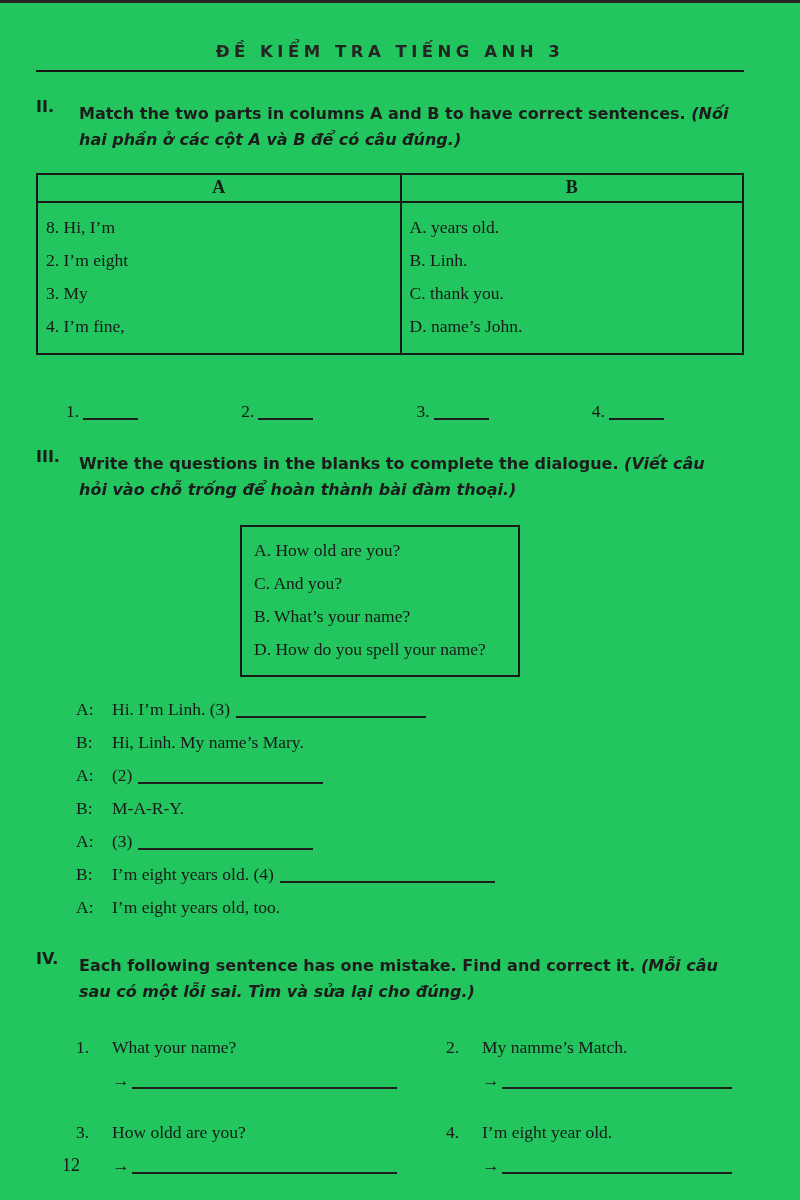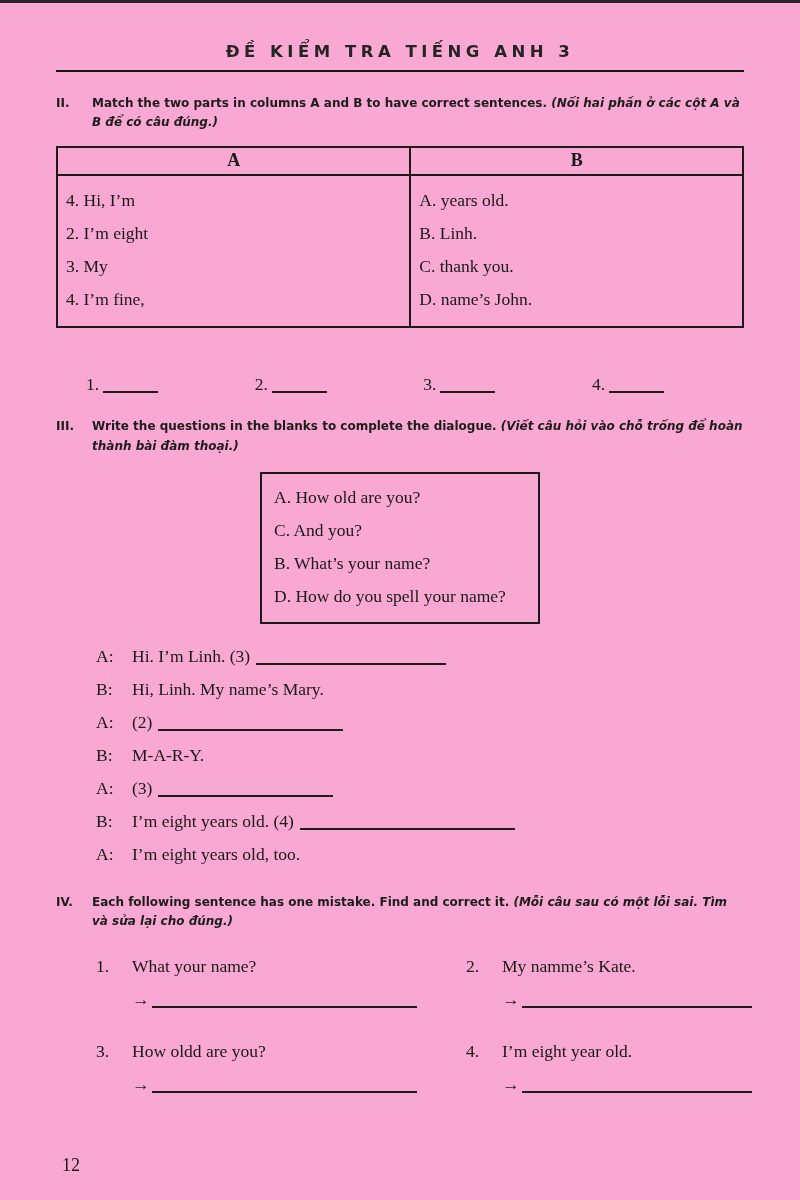--- a/index.html
+++ b/index.html
@@ -3,24 +3,24 @@
 <meta charset="utf-8">
 <style>
   * { box-sizing: border-box; }
   html, body { margin: 0; padding: 0; background: #ffffff; }
 
   .page {
     position: relative;
     width: 800px;
     height: 1200px;
     margin: 0 auto;
-    background: #f9a8d4;
+    background: #22c55e;
     color: #191919;
     font-family: "Liberation Serif", "DejaVu Serif", serif;
-    padding: 0 56px 0 56px;
+    padding: 0 56px 0 36px;
     overflow: hidden;
   }
 
   .scan-top {
     position: absolute;
     top: 0; left: 0;
     width: 100%; height: 3px;
     background: #262626;
   }
 
@@ -39,26 +39,26 @@
     margin-top: 9px;
     border-bottom: 2.5px solid #161616;
   }
 
   
   .ex-head {
     display: flex;
     margin-top: 22px;
     font-family: "DejaVu Sans", "Liberation Sans", sans-serif;
     font-weight: bold;
-    font-size: 12px;
+    font-size: 16px;
     line-height: 1.6;
     color: #1c1c1c;
   }
   .ex-num { width: 36px; flex: none; }
-  .ex-text { margin: 0; }
+  .ex-text { margin: 7px; }
   .ex-text .vi { font-style: italic; }
 
   
   .match-table {
     width: 100%;
     margin-top: 14px;
     border-collapse: collapse;
   }
   .match-table th, .match-table td { border: 2px solid #1a1a1a; }
   .match-table th {
@@ -152,21 +152,21 @@
     <table class="match-table">
       <thead>
         <tr>
           <th class="col-a">A</th>
           <th>B</th>
         </tr>
       </thead>
       <tbody>
         <tr>
           <td class="col-a">
-            <div class="cell-line">4. Hi, I’m</div>
+            <div class="cell-line">8. Hi, I’m</div>
             <div class="cell-line">2. I’m eight</div>
             <div class="cell-line">3. My</div>
             <div class="cell-line">4. I’m fine,</div>
           </td>
           <td>
             <div class="cell-line">A. years old.</div>
             <div class="cell-line">B. Linh.</div>
             <div class="cell-line">C. thank you.</div>
             <div class="cell-line">D. name’s John.</div>
           </td>
@@ -209,21 +209,21 @@
   </section>
 
   <section>
     <div class="ex-head">
       <span class="ex-num">IV.</span>
       <p class="ex-text"><span class="en">Each following sentence has one mistake. Find and correct it.</span> <span class="vi">(Mỗi câu sau có một lỗi sai. Tìm và sửa lại cho đúng.)</span></p>
     </div>
 
     <div class="fix-grid">
       <div class="fix-item"><span class="fix-num">1.</span><span>What your name?</span></div>
-      <div class="fix-item"><span class="fix-num">2.</span><span>My namme’s Kate.</span></div>
+      <div class="fix-item"><span class="fix-num">2.</span><span>My namme’s Match.</span></div>
 
       <div class="fix-arrow"><span>→</span><span class="blank"></span></div>
       <div class="fix-arrow col2"><span>→</span><span class="blank"></span></div>
 
       <div class="fix-item"><span class="fix-num">3.</span><span>How oldd are you?</span></div>
       <div class="fix-item"><span class="fix-num">4.</span><span>I’m eight year old.</span></div>
 
       <div class="fix-arrow"><span>→</span><span class="blank"></span></div>
       <div class="fix-arrow col2"><span>→</span><span class="blank"></span></div>
     </div>

